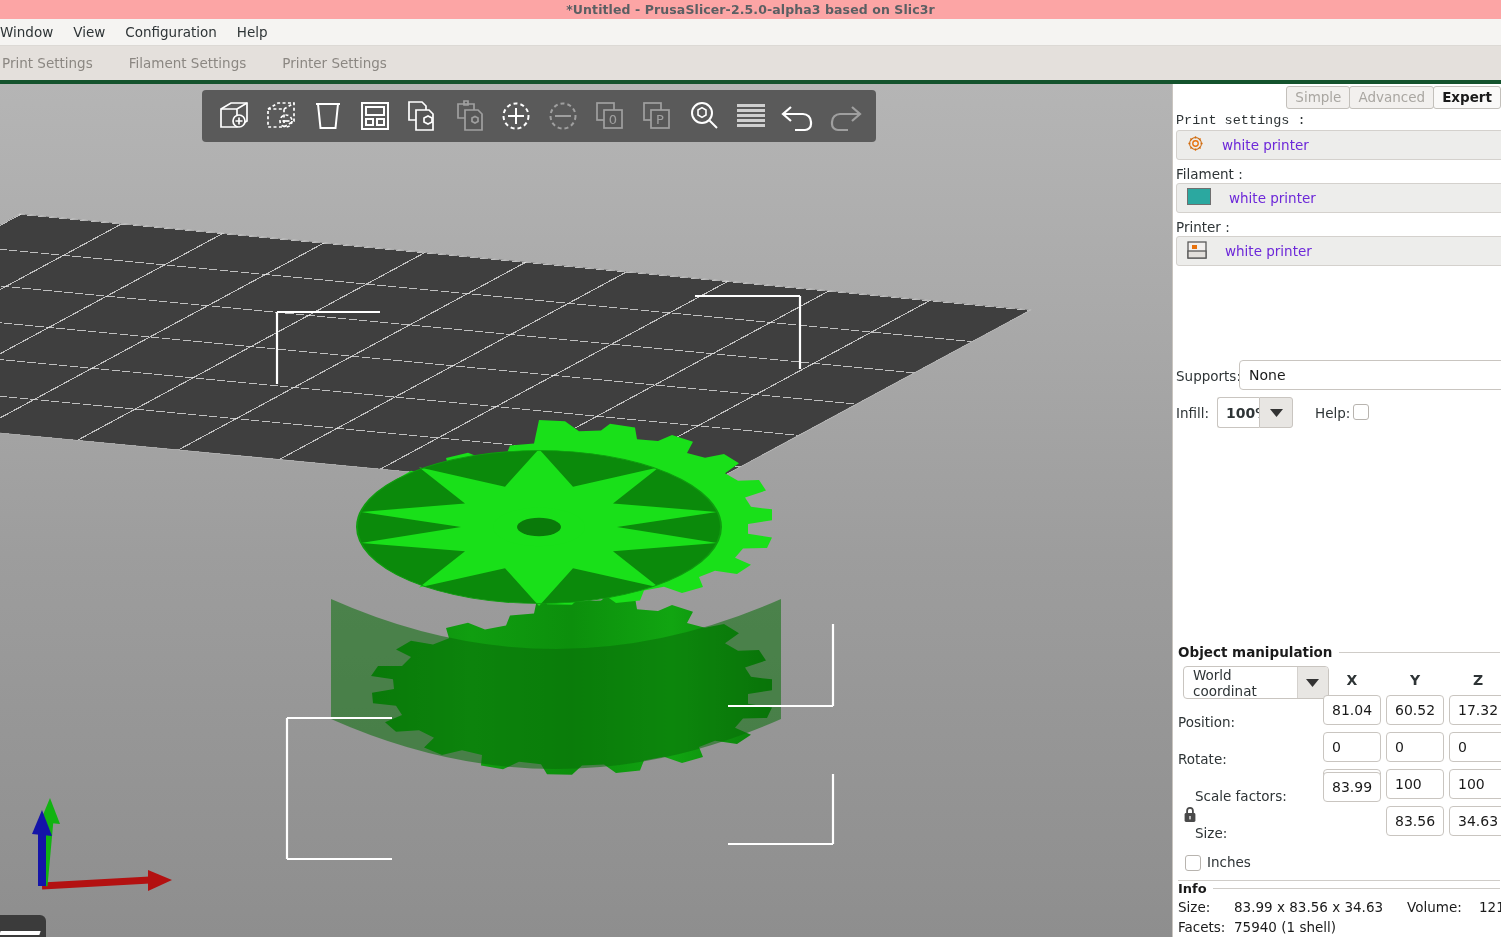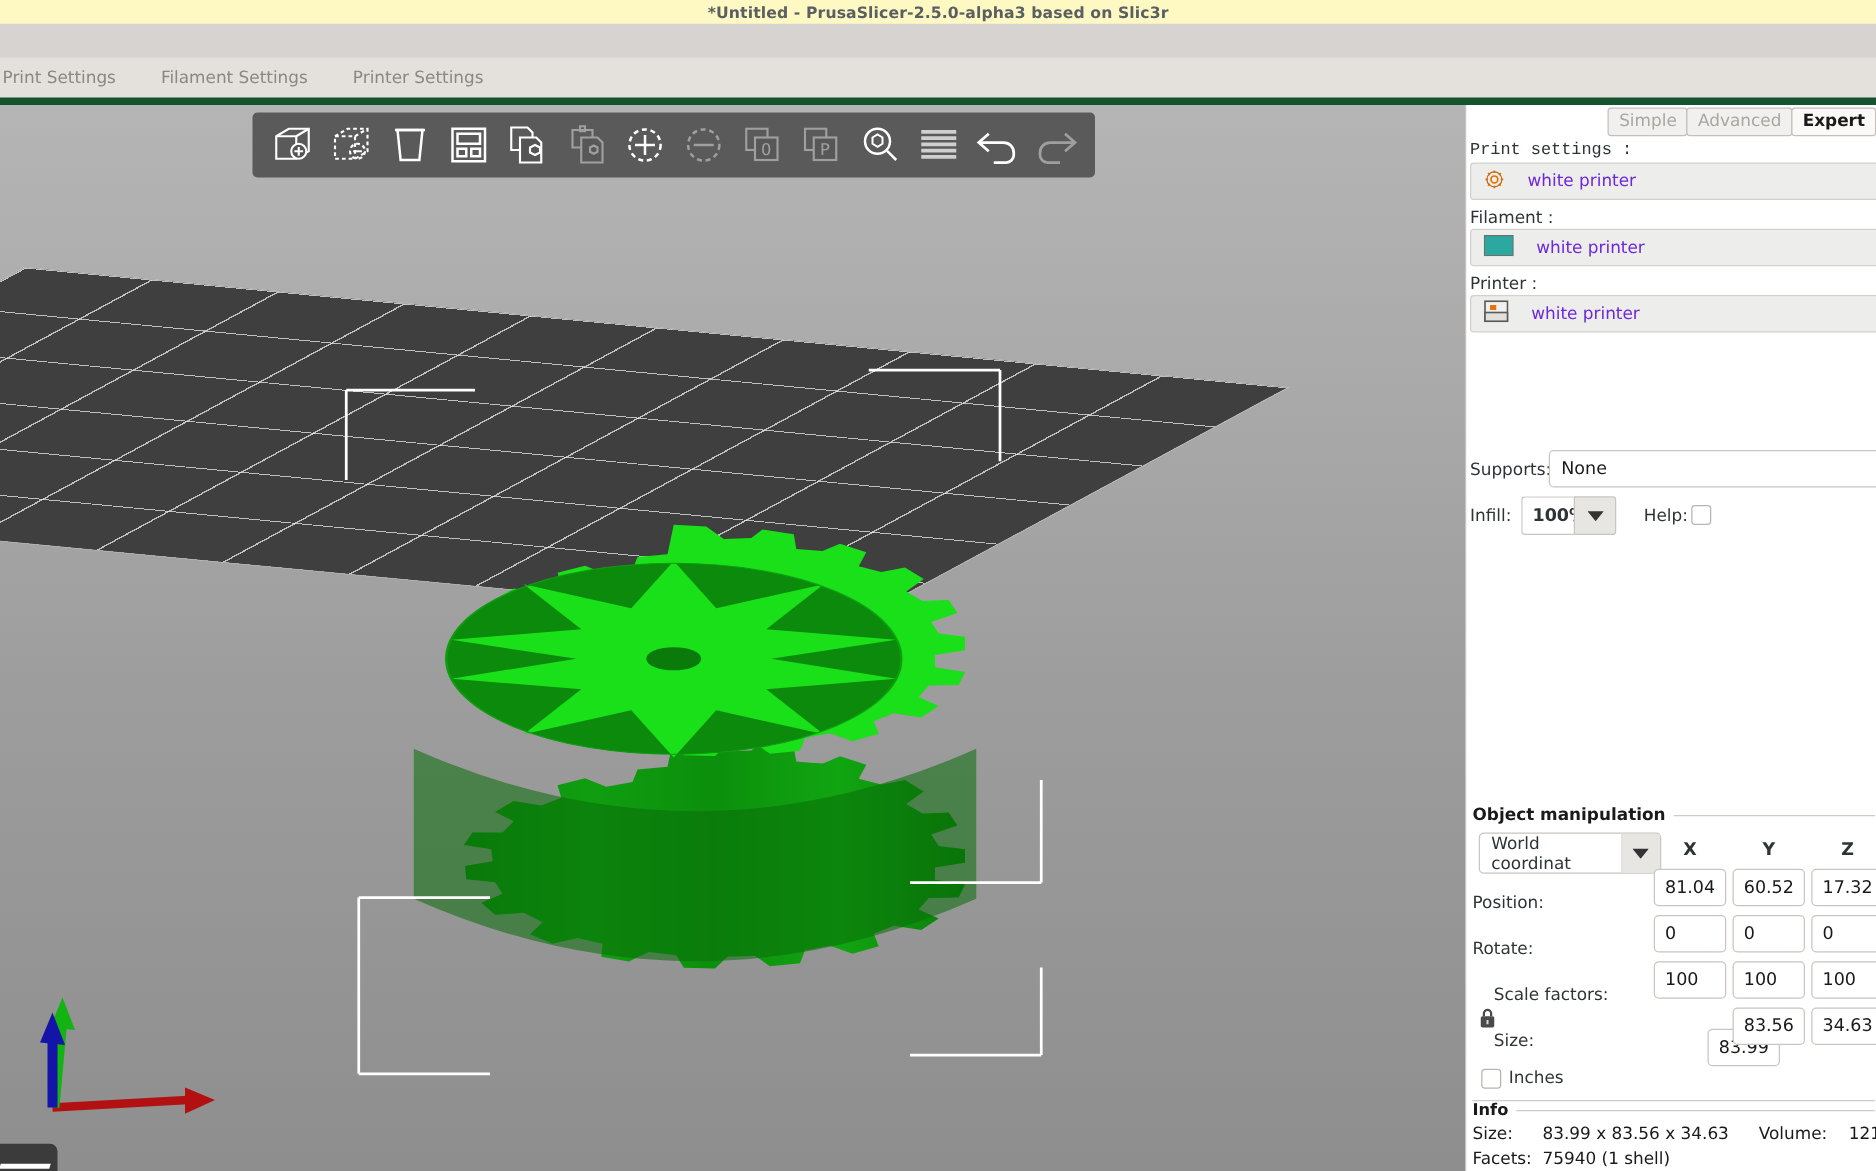--- a/index.html
+++ b/index.html
@@ -7,21 +7,21 @@
     width: 1501px; height: 937px;
     font-family: "DejaVu Sans", "Liberation Sans", sans-serif;
     overflow: hidden;
     background: #d6d3d0;
   }
   #app { position: relative; width: 1501px; height: 937px; }
 
   
   .titlebar {
     position: absolute; left: 0; top: 0; width: 1501px; height: 19px;
-    background: #fef9c3;
+    background: #fca5a5;
     display: flex; align-items: center; justify-content: center;
   }
   .titlebar .title {
     font-size: 12.5px; color: #5a5f63; font-weight: 600;
     letter-spacing: 0.1px;
   }
 
   
   .menubar {
     position: absolute; left: 0; top: 19px; width: 1501px; height: 27px;
@@ -32,21 +32,21 @@
   .menu-item {
     font-size: 13.5px; color: #2e3436; padding: 0 10px; line-height: 26px;
     white-space: nowrap;
   }
   .menu-item.first { margin-left: -10px; }
 
   
   .tabstrip {
     position: absolute; left: 0; top: 46px; width: 1501px; height: 38px;
     background: #e4e0dc;
-    border-bottom: 6px solid #14532d;
+    border-bottom: 4px solid #14532d;
     display: flex; align-items: center;
   }
   .tab-item {
     font-size: 13.5px; color: #8b8782; padding: 0 18px; white-space: nowrap;
   }
   .tab-item.first { margin-left: -16px; }
 
   
   .viewport {
     position: absolute; left: 0; top: 84px;
@@ -186,20 +186,26 @@
 </style>
 </head>
 <body>
 
 <div id="app">
 
   <div class="titlebar">
     <span class="title">*Untitled - PrusaSlicer-2.5.0-alpha3 based on Slic3r</span>
   </div>
 
+  <div class="menubar">
+    <div class="menu-item first">Window</div>
+    <div class="menu-item">View</div>
+    <div class="menu-item">Configuration</div>
+    <div class="menu-item">Help</div>
+  </div>
 
   <div class="tabstrip">
     <div class="tab-item first">Print Settings</div>
     <div class="tab-item">Filament Settings</div>
     <div class="tab-item">Printer Settings</div>
   </div>
 
   <div class="viewport">
 
     <div class="bed-wrap">
@@ -556,21 +562,21 @@
 
     <div style="position:absolute; left:10px; top:722px;">
       <svg width="14" height="17" viewBox="0 0 14 17" fill="#4a4a4a">
         <path d="M3.2 7 V4.8 a3.8 3.8 0 0 1 7.6 0 V7 H9 V4.8 a2 2 0 0 0 -4 0 V7 Z"></path>
         <rect x="1.6" y="7" width="10.8" height="9" rx="1.4"></rect>
         <rect x="6.2" y="10" width="1.6" height="3.4" fill="#d8d8d8"></rect>
       </svg>
     </div>
 
     <div class="row-label" style="position:absolute; left:22px; top:741px;">Size:</div>
-    <div class="num-box" style="position:absolute; left:150px; top:739px;margin-left:43px;">83.99</div>
+    <div class="num-box" style="position:absolute; left:150px; top:688px;">83.99</div>
     <div class="num-box" style="position:absolute; left:213px; top:722px;">83.56</div>
     <div class="num-box" style="position:absolute; left:276px; top:722px;">34.63</div>
 
     <span class="checkbox" style="position:absolute; left:12px; top:771px;"></span>
     <div class="row-label" style="position:absolute; left:34px; top:770px;">Inches</div>
 
     <div style="position:absolute; left:5px; top:796px; width:322px; height:1px; background:#cfccc8;"></div>
 
     <div style="position:absolute; left:5px; top:797px; width:322px; display:flex; align-items:center; gap:6px;">
       <span class="info-title">Info</span>

